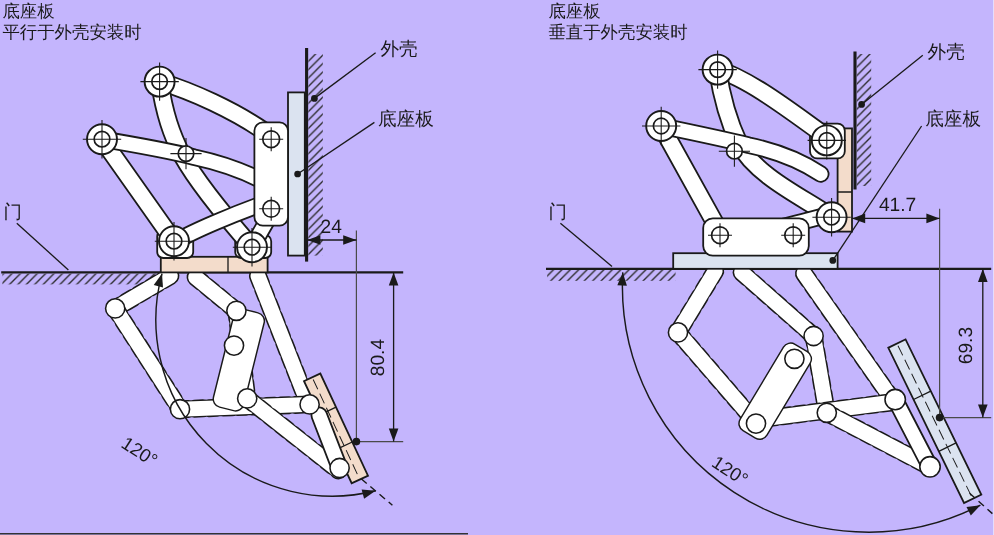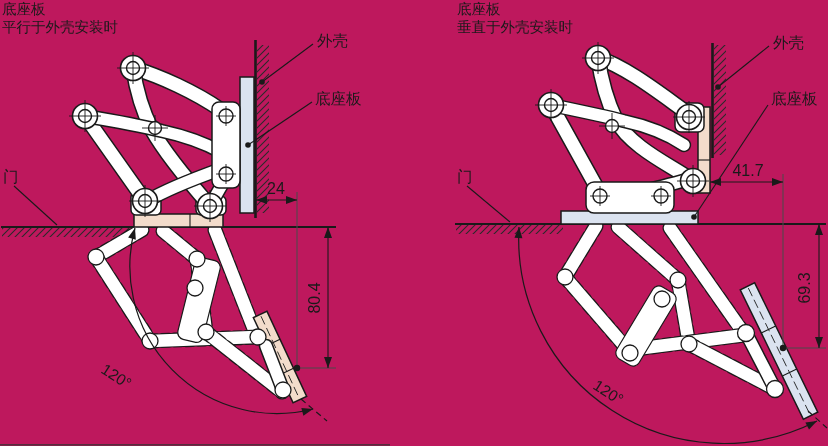--- a/index.html
+++ b/index.html
@@ -1,16 +1,16 @@
 <!DOCTYPE html>
 <html><head>
 <meta charset="utf-8">
 <style>
   html,body{margin:0;padding:0;background:#fff;}
-  .stage{width:828px;height:446px;position:relative;background:#be185d;overflow:hidden;
+  .stage{width:828px;height:446px;position:relative;background:#c4b5fd;overflow:hidden;
          font-family:"Liberation Sans","DejaVu Sans",sans-serif;}
   svg{display:block}
   text{fill:#1a1a1a;font-family:"Liberation Sans","DejaVu Sans",sans-serif;}
   .title-t{font-size:14.5px;}
   .label-t{font-size:15.5px;}
   .dim-t{font-size:16px;}
   .ang-t{font-size:15.5px;}
   .wallline{stroke:#1a1a1a;stroke-width:2.6;fill:none;}
   .doorline{stroke:#1a1a1a;stroke-width:1.8;fill:none;}
   .thin{stroke:#4a4a4a;stroke-width:1;fill:none;}

